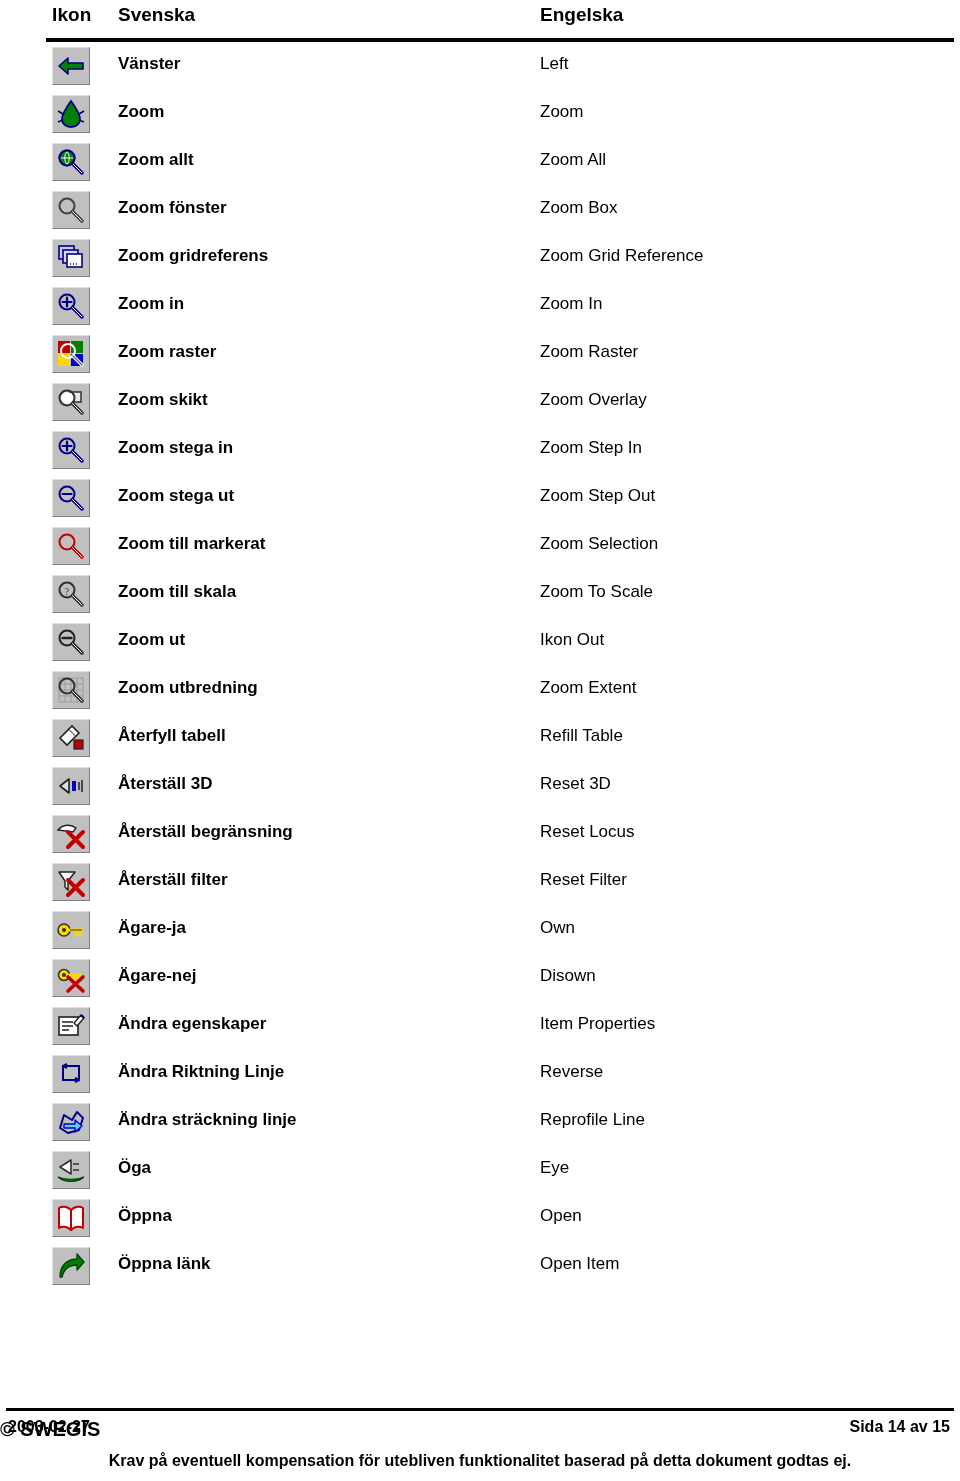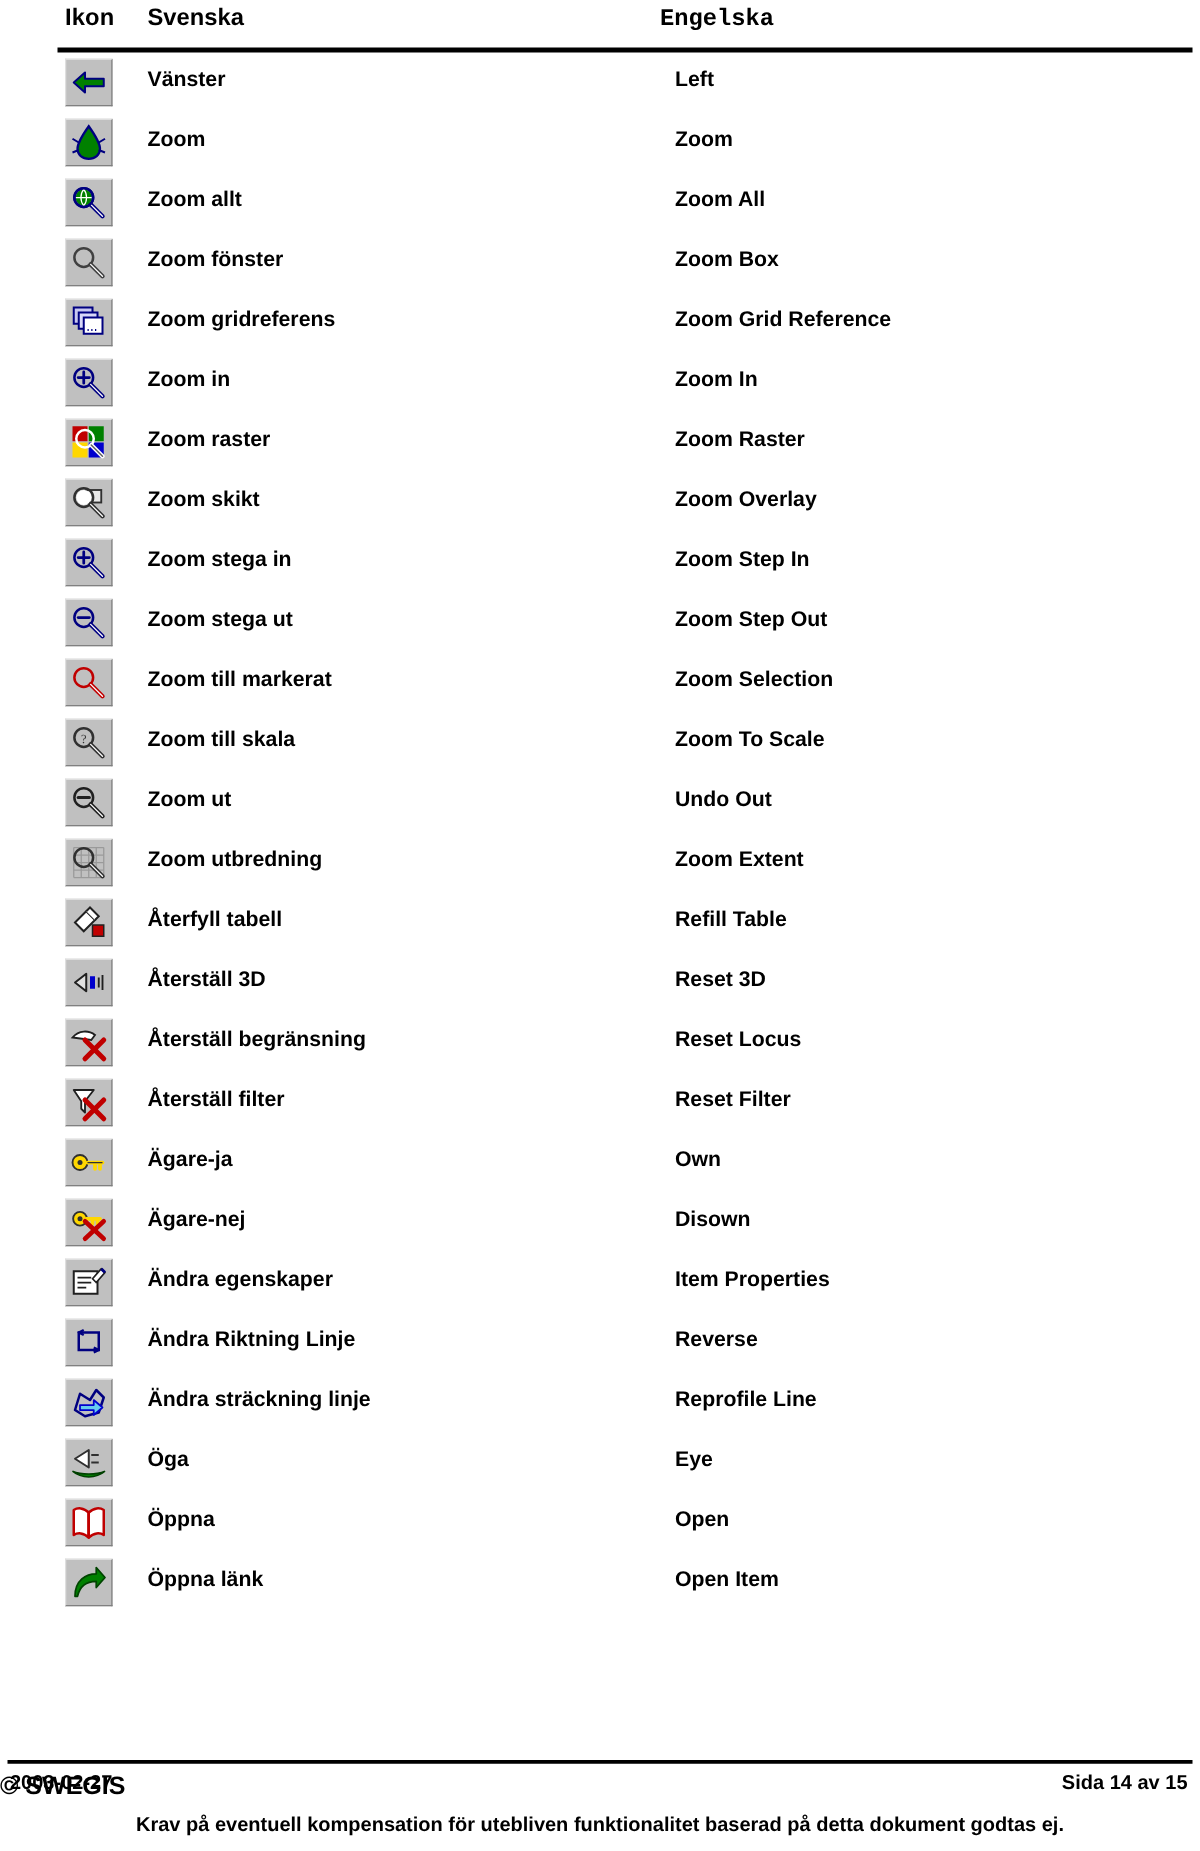--- a/index.html
+++ b/index.html
@@ -10,29 +10,29 @@
     color:#000000;
     overflow:hidden;
     position:relative;
   }
   .page{position:relative;width:960px;height:1481px;}
 
   
   .hdr{position:absolute;left:0;top:0;width:960px;height:44px;}
   .hdr-ikon{position:absolute;left:52px;top:4px;font-size:19px;font-weight:bold;letter-spacing:.1px;}
   .hdr-sv{position:absolute;left:118px;top:4px;font-size:19px;font-weight:bold;}
-  .hdr-en{position:absolute;left:528px;top:4px;font-size:19px;font-weight:bold;font-family:Liberation Mono, monospace;}
+  .hdr-en{position:absolute;left:540px;top:4px;font-size:19px;font-weight:bold;}
   .hdr-rule{position:absolute;left:46px;top:38px;width:908px;height:4px;background:#000;}
 
   
   .rows{position:absolute;left:0;top:44px;width:960px;}
   .row{position:relative;height:48px;}
   .cell-icon{position:absolute;left:52px;top:3px;width:40px;height:40px;}
   .cell-sv{position:absolute;left:118px;top:10px;font-size:17px;font-weight:bold;white-space:pre;}
-  .cell-en{position:absolute;left:540px;top:10px;font-size:17px;font-weight:bold;white-space:pre;}
+  .cell-en{position:absolute;left:540px;top:10px;font-size:17px;font-weight:normal;white-space:pre;}
 
   
   .btn{
     position:relative;width:38px;height:38px;
     background:#c0c0c0;
     border-top:1px solid #dfdfdf;
     border-left:1px solid #dfdfdf;
     border-right:1px solid #808080;
     border-bottom:1px solid #808080;
     box-sizing:border-box;
@@ -231,21 +231,21 @@
           <div class="btn">
             <svg viewBox="0 0 32 32">
               <circle cx="12" cy="12" r="7.5" fill="none" stroke="#202020" stroke-width="2"></circle>
               <path d="M17.5 17.5 L27 27" stroke="#202020" stroke-width="3.5" stroke-linecap="round"></path>
               <path d="M17.5 17.5 L27 27" stroke="#ffffff" stroke-width="1" stroke-linecap="round"></path>
               <path d="M7.5 12 H16.5" stroke="#202020" stroke-width="2.4" stroke-linecap="round"></path>
             </svg>
           </div>
         </div>
         <div class="cell-sv">Zoom ut</div>
-        <div class="cell-en">Undo Out</div>
+        <div class="cell-en">Ikon Out</div>
       </div>
       <div class="row">
         <div class="cell-icon">
           <div class="btn">
             <svg viewBox="0 0 32 32">
               <g stroke="#9a9a9a" stroke-width="1">
                 <path d="M4 4 H28 M4 10 H28 M4 16 H28 M4 22 H28 M4 28 H28"></path>
                 <path d="M4 4 V28 M10 4 V28 M16 4 V28 M22 4 V28 M28 4 V28"></path>
               </g>
               <circle cx="12" cy="12" r="7.5" fill="none" stroke="#303030" stroke-width="2"></circle>

